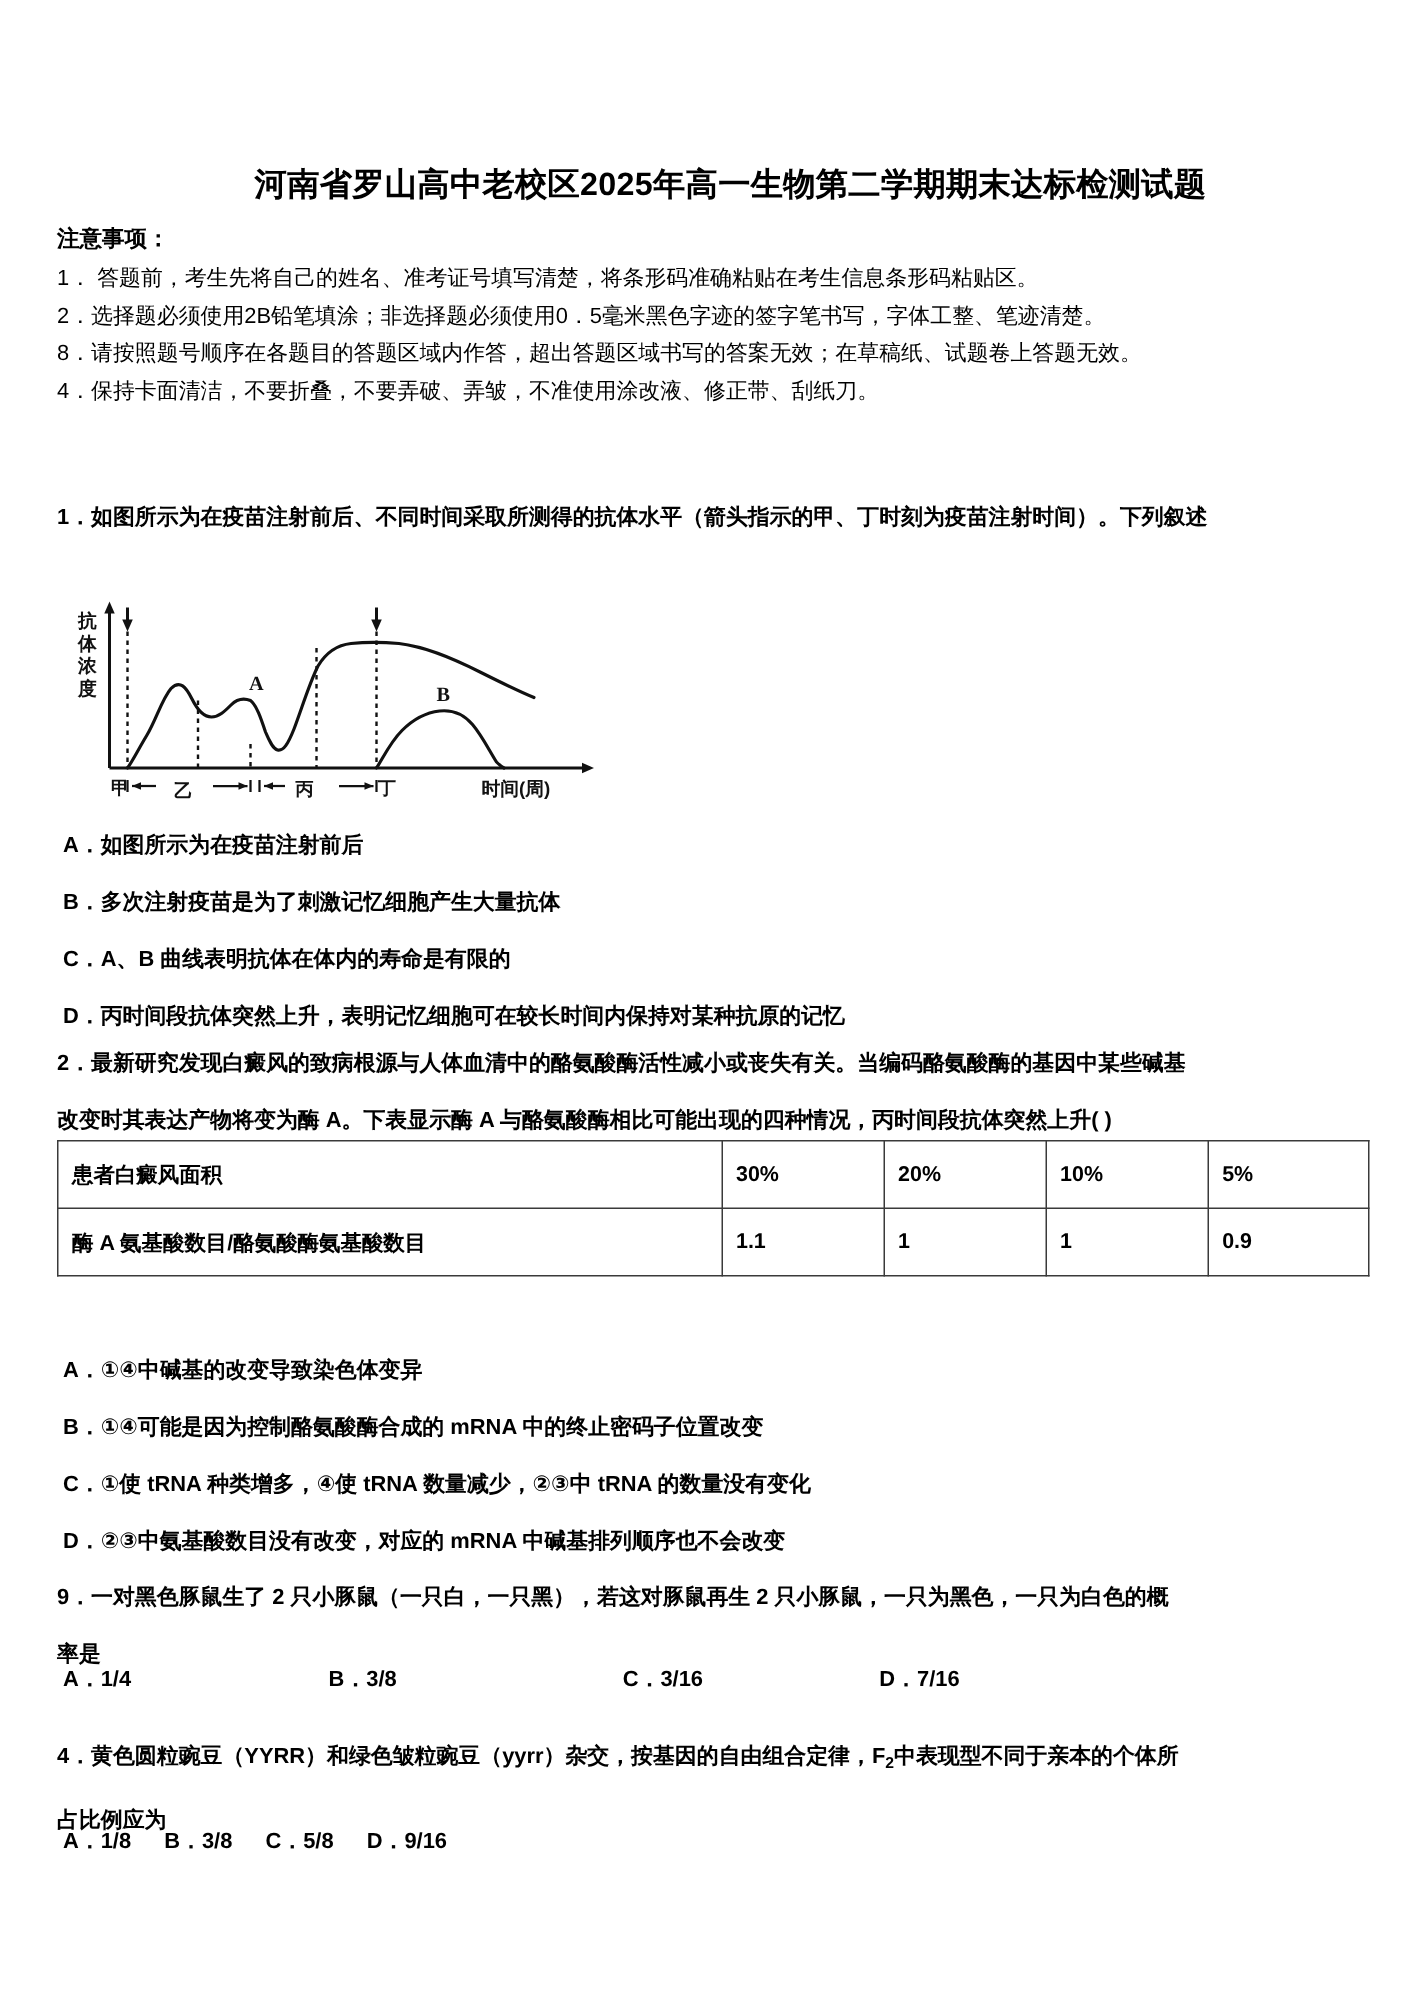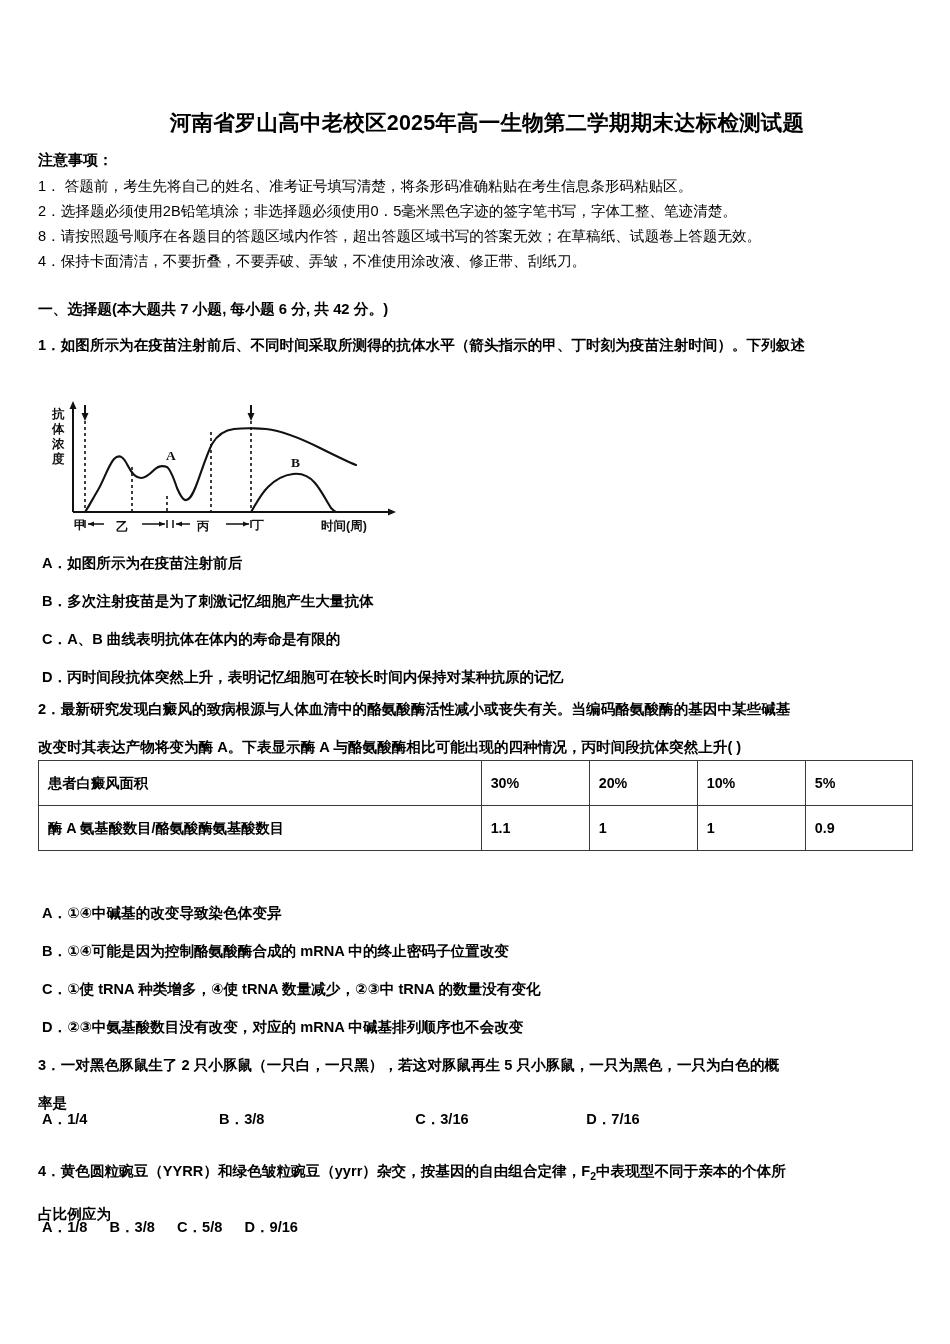--- a/index.html
+++ b/index.html
@@ -142,21 +142,20 @@
   <div class="doc-title">河南省罗山高中老校区2025年高一生物第二学期期末达标检测试题</div>
 
   <div class="notice-block">
     <div class="notice-head">注意事项：</div>
     <div class="notice-line">1．  答题前，考生先将自己的姓名、准考证号填写清楚，将条形码准确粘贴在考生信息条形码粘贴区。</div>
     <div class="notice-line">2．选择题必须使用2B铅笔填涂；非选择题必须使用0．5毫米黑色字迹的签字笔书写，字体工整、笔迹清楚。</div>
     <div class="notice-line">8．请按照题号顺序在各题目的答题区域内作答，超出答题区域书写的答案无效；在草稿纸、试题卷上答题无效。</div>
     <div class="notice-line">4．保持卡面清洁，不要折叠，不要弄破、弄皱，不准使用涂改液、修正带、刮纸刀。</div>
   </div>
 
-  <div class="sec-heading">一、选择题(本大题共 7 小题, 每小题 6 分, 共 42 分。)</div>
 
   <div class="q-stem" id="q1-stem">
     <div>1．如图所示为在疫苗注射前后、不同时间采取所测得的抗体水平（箭头指示的甲、丁时刻为疫苗注射时间）。下列叙述</div>
   </div>
 
   <div class="figure">
     <svg width="380" height="150" viewBox="0 0 380 150" xmlns="http://www.w3.org/2000/svg">
 
       <text x="14" y="22" font-family="Liberation Sans, DejaVu Sans, sans-serif" font-size="12.5" font-weight="bold" fill="#111111">抗</text>
       <text x="14" y="37" font-family="Liberation Sans, DejaVu Sans, sans-serif" font-size="12.5" font-weight="bold" fill="#111111">体</text>
@@ -250,21 +249,21 @@
       </tr>
     </tbody>
   </table>
 
   <div class="q-opt" id="q2-optA">A．①④中碱基的改变导致染色体变异</div>
   <div class="q-opt" id="q2-optB">B．①④可能是因为控制酪氨酸酶合成的 mRNA 中的终止密码子位置改变</div>
   <div class="q-opt" id="q2-optC">C．①使 tRNA 种类增多，④使 tRNA 数量减少，②③中 tRNA 的数量没有变化</div>
   <div class="q-opt" id="q2-optD">D．②③中氨基酸数目没有改变，对应的 mRNA 中碱基排列顺序也不会改变</div>
 
   <div class="q-stem" id="q3-stem">
-    <div>3．一对黑色豚鼠生了 2 只小豚鼠（一只白，一只黑），若这对豚鼠再生 5 只小豚鼠，一只为黑色，一只为白色的概</div>
+    <div>9．一对黑色豚鼠生了 2 只小豚鼠（一只白，一只黑），若这对豚鼠再生 2 只小豚鼠，一只为黑色，一只为白色的概</div>
     <div>率是</div>
   </div>
   <div class="q-opt optcols-3" id="q3-opts">
     <span>A．1/4</span>
     <span>B．3/8</span>
     <span>C．3/16</span>
     <span>D．7/16</span>
   </div>
 
   <div class="q-stem" id="q4-stem">

